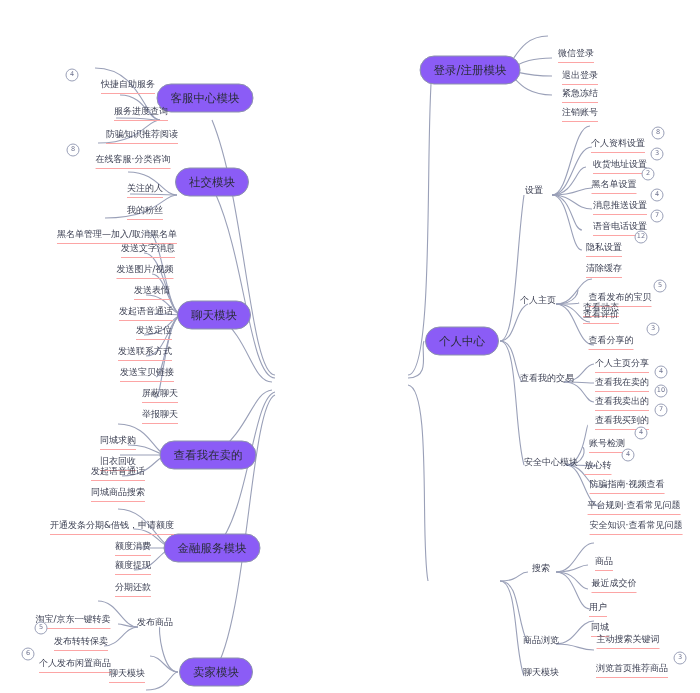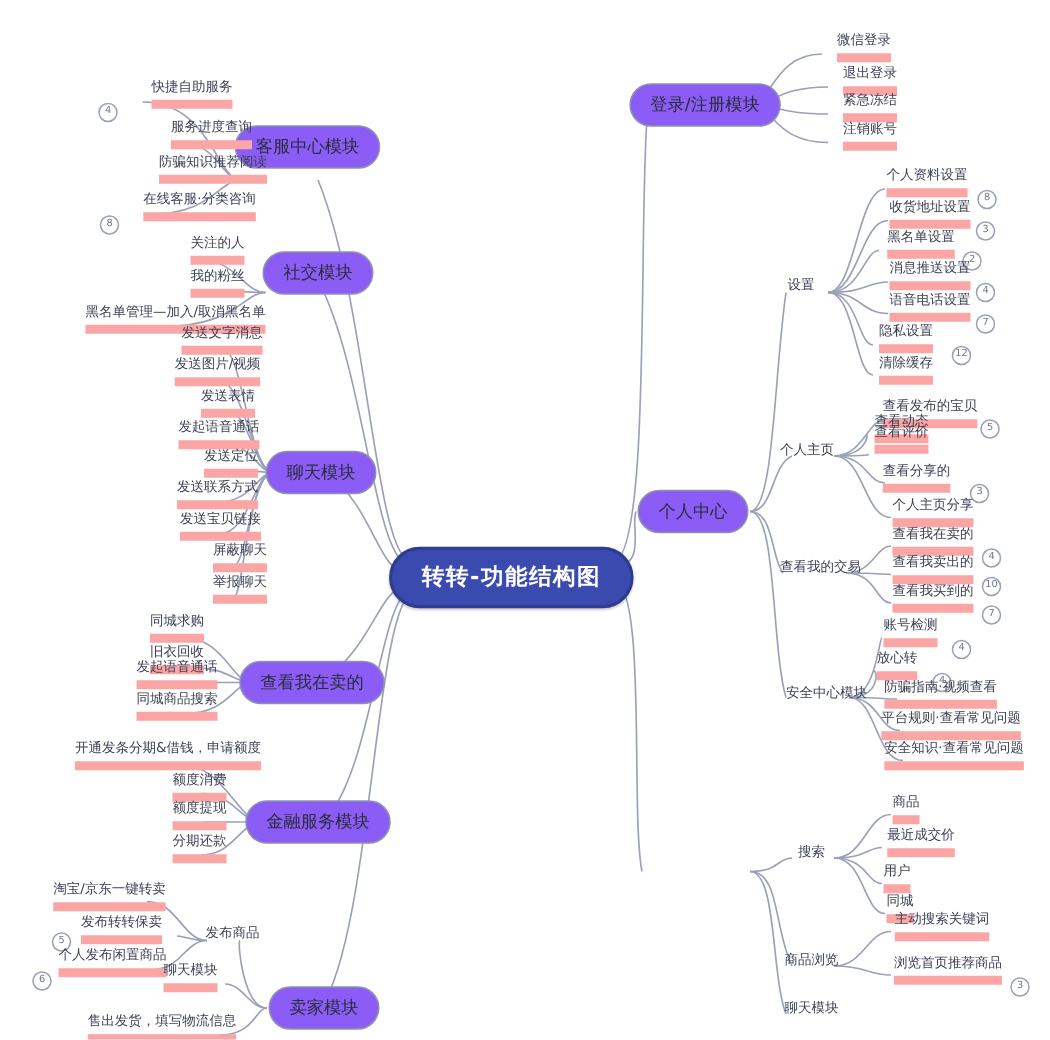--- a/index.html
+++ b/index.html
@@ -13,21 +13,21 @@
   .root{background:#3a4aaf;border:2px solid #2e3b8f;border-radius:22px;
         color:#ffffff;font-size:15px;font-weight:bold;letter-spacing:1px;
         padding:9px 20px;box-shadow:0 1px 2px rgba(0,0,0,.25);}
 
   
   .mod{background:#8b5cf6;border:1.3px solid #8d93ad;border-radius:15px;
        color:#2a2d3a;font-size:11.5px;padding:6px 13px;}
 
   
   .leaf{color:#3b3f52;font-size:9px;padding-bottom:2px;}
-  .leaf.ul{border-bottom:6px solid #fca5a5;}
+  .leaf.ul{border-bottom:1px solid #fca5a5;margin-top:24px;}
   .mid{color:#3b3f52;font-size:9px;}
 
   
   .badge{position:absolute;transform:translate(-50%,-50%);
          width:11px;height:11px;border-radius:50%;
          border:1px solid #9aa0b8;background:#fff;color:#6f7490;
          font-size:6.5px;line-height:9px;text-align:center;}
 </style>
 </head>
 <body>
@@ -126,21 +126,20 @@
       <path d="M556,572 C576,572 578,543 594,543"></path>
       <path d="M556,572 C578,572 578,565 588,565"></path>
       <path d="M556,572 C578,572 578,589 588,589"></path>
       <path d="M556,572 C576,572 576,609 590,609"></path>
 
       <path d="M556,644 C576,644 578,621 594,621"></path>
       <path d="M556,644 C578,644 578,650 594,650"></path>
     </g>
   </svg>
 
-  <div class="node root" style="left:341px;top:385px">转转-功能结构图</div>
 
   <div class="node mod" style="left:205px;top:98px">客服中心模块</div>
   <div class="node leaf ul" style="left:128px;top:62px">快捷自助服务</div>
   <div class="badge" style="left:72px;top:75px">4</div>
   <div class="node leaf ul" style="left:141px;top:89px">服务进度查询</div>
   <div class="node leaf ul" style="left:142px;top:112px">防骗知识推荐阅读</div>
   <div class="node leaf ul" style="left:133px;top:137px">在线客服·分类咨询</div>
   <div class="badge" style="left:73px;top:150px">8</div>
 
   <div class="node mod" style="left:212px;top:182px">社交模块</div>

